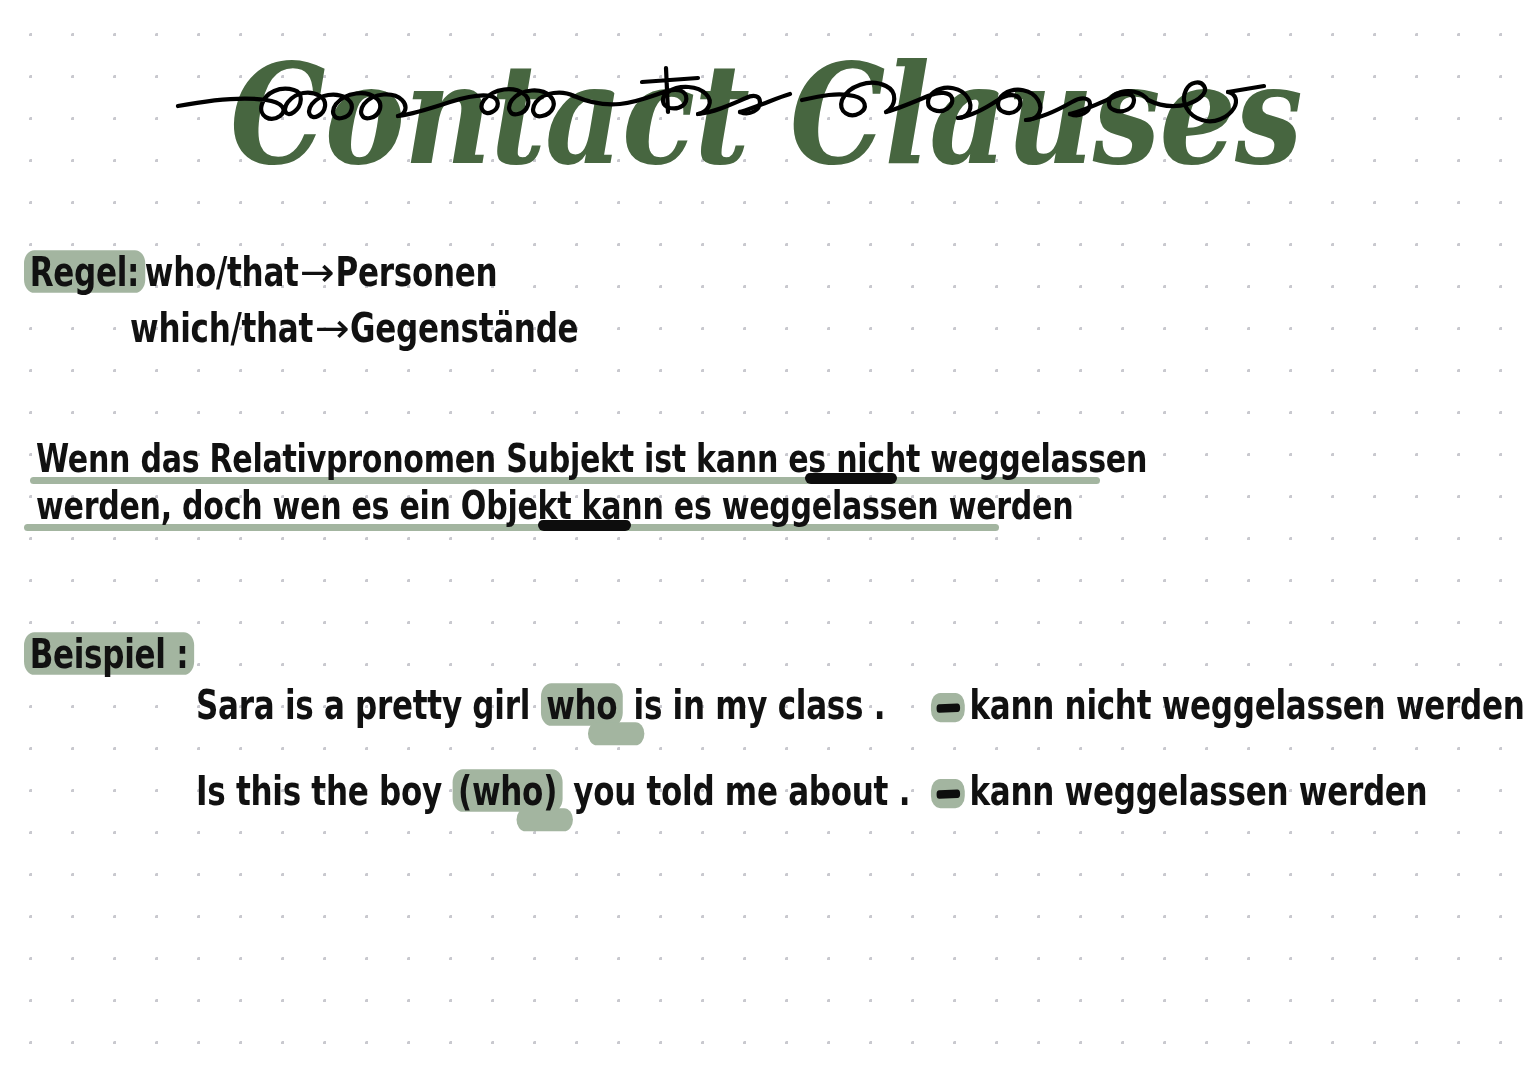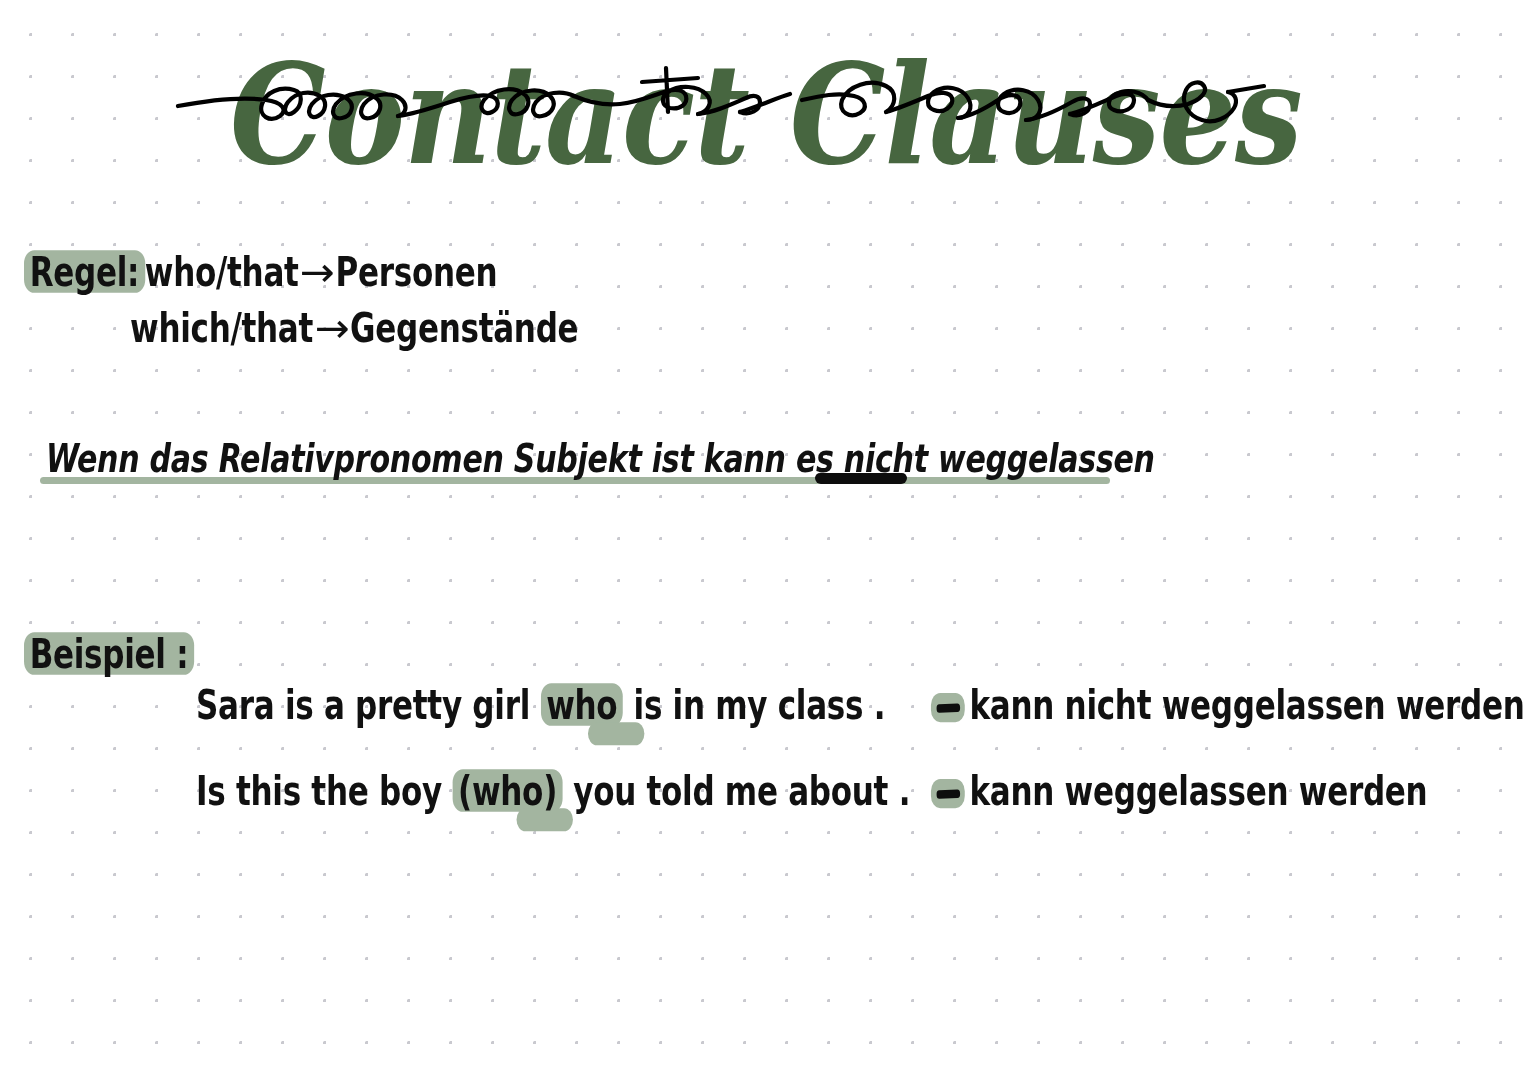--- a/index.html
+++ b/index.html
@@ -115,24 +115,23 @@
     display: inline-block;
     padding: 0 6px;
     font-family: "DejaVu Sans", sans-serif;
     font-weight: 400;
     transform: scaleX(1.35);
   }
 
   
   .rule-para {
     position: absolute;
-    left: 40px;
+    left: 30px;
     top: 440px;
     width: 1100px;
-    font-style: italic;
   }
   .rule-row {
     position: relative;
     height: 47px;
     font-size: 32px;
   }
   .rule-row .txt {
     position: absolute;
     left: 6px;
     top: 0;
@@ -249,20 +248,25 @@
   </div>
 
   <div class="rule-para">
 
     <div class="rule-row">
       <div class="green-bar b1"></div>
       <div class="black-bar u-nicht"></div>
       <div class="hand txt"><span>Wenn das Relativpronomen Subjekt ist kann es </span><span>nicht</span><span> weggelassen</span></div>
     </div>
 
+    <div class="rule-row">
+      <div class="green-bar b2"></div>
+      <div class="black-bar u-kann"></div>
+      <div class="hand txt"><span>werden, doch wen es ein Objekt </span><span>kann</span><span> es weggelassen werden</span></div>
+    </div>
 
   </div>
 
   <div class="hand beispiel-label">
     <span class="hl"><span>Beispiel :</span></span>
   </div>
 
   <div class="hand ex-row r1">
     <span>Sara is a pretty girl </span><span class="hl offset"><span>who</span></span><span> is in my class .</span>
   </div>

